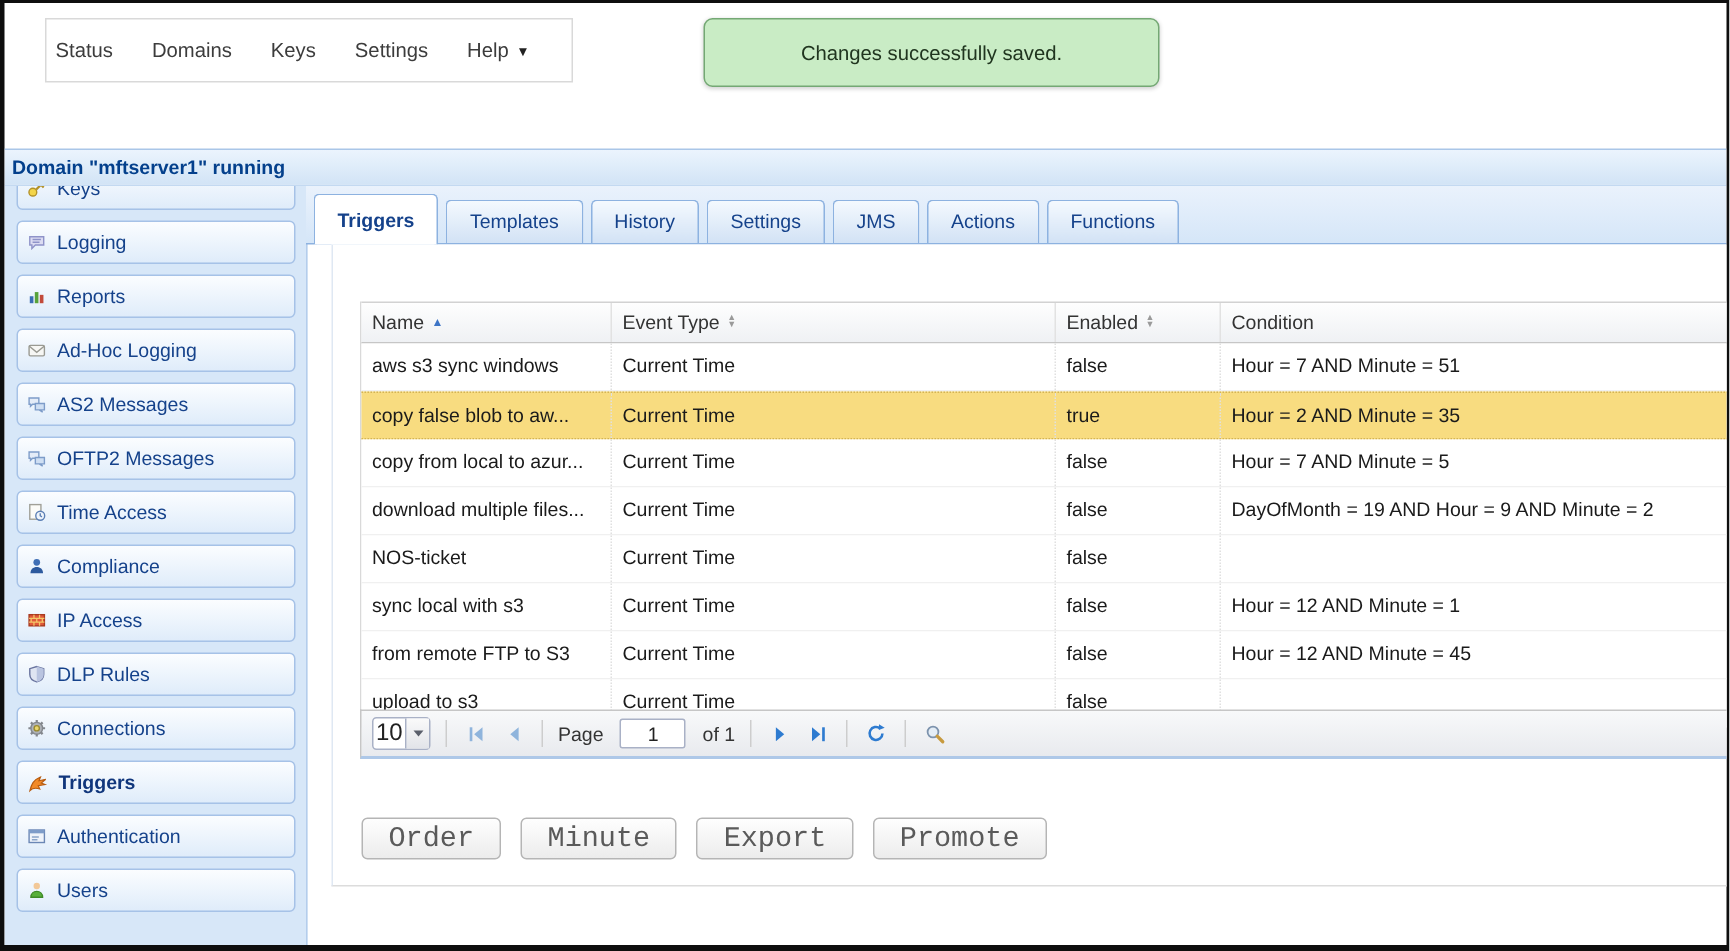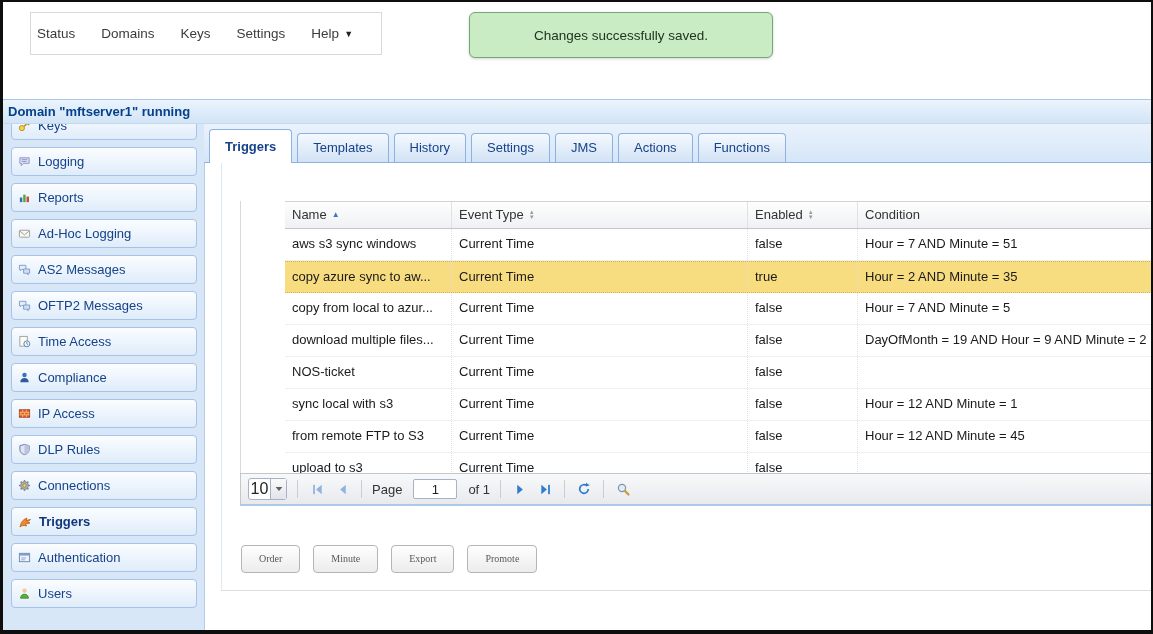--- a/index.html
+++ b/index.html
@@ -40,21 +40,21 @@
     background:linear-gradient(#eaf2fc,#d5e6f8);border-bottom:1px solid #8db2e0;
     display:flex;align-items:flex-end;padding-left:5px;}
   .tab{height:28px;line-height:28px;padding:0 15px;margin-right:5px;
     background:linear-gradient(#f4f9fe,#d2e2f5);border:1px solid #8db2e0;border-bottom:none;
     border-radius:4px 4px 0 0;font-size:13px;color:#15428b;cursor:pointer;white-space:nowrap;}
   .tab.active{background:#fff;font-weight:bold;height:33px;line-height:33px;margin-bottom:-1px;position:relative;z-index:2;}
   
   .panel{position:absolute;left:218px;top:161px;right:-3px;height:428px;
     background:#fff;border-left:1px solid #dfe8f3;border-bottom:1px solid #dcdcdc;box-sizing:border-box;}
   
-  .grid{position:absolute;left:18px;right:0;top:38px;border-left:1px solid #d9d9d9;padding-left:44px;}
+  .grid{position:absolute;left:18px;right:0;top:38px;border-left:1px solid #d9d9d9;}
   .thead{display:flex;height:28px;background:linear-gradient(#fefefe,#eff1f4);
     border-top:1px solid #d2d2d2;border-bottom:1px solid #c6c6c6;box-sizing:border-box;}
   .th{box-sizing:border-box;padding:0 7px;line-height:26px;font-size:13px;color:#333;
     border-right:1px solid #e2e2e2;display:flex;align-items:center;gap:5px;cursor:pointer;
     overflow:hidden;white-space:nowrap;}
   .sort-asc{color:#3d74c6;font-size:8px;}
   .sort-both{display:flex;flex-direction:column;line-height:5px;font-size:6px;color:#9a9a9a;}
   .trow{display:flex;height:32px;box-sizing:border-box;border-bottom:1px solid #f0f0f0;background:#fff;cursor:pointer;}
   .trow.selected{background:#f8dc80;border-top:1px dotted #d3b355;border-bottom:1px dotted #d3b355;}
   .td{box-sizing:border-box;padding:0 7px;line-height:30px;font-size:13px;color:#1a1a1a;
@@ -75,21 +75,21 @@
     background:linear-gradient(#fafafa,#e2e4e9);display:flex;align-items:center;justify-content:center;}
   .vsep{width:1px;height:18px;background:#cdcdcd;margin:0 3px;}
   .nav-btn{width:18px;height:18px;display:flex;align-items:center;justify-content:center;cursor:pointer;}
   .pg-label{font-size:13px;color:#333;}
   .pginput{width:44px;height:20px;box-sizing:border-box;border:1px solid #a9b1c6;border-radius:2px;
     text-align:center;font-size:13px;font-family:"Liberation Sans",sans-serif;color:#222;margin:0 4px;}
   
   .actions{position:absolute;left:19px;top:382px;display:flex;gap:13px;}
   .action-btn{height:28px;box-sizing:border-box;padding:0 17px;
     background:linear-gradient(#fefefe,#ececec);border:1px solid #b5b5b5;border-radius:4px;
-    font-size:10px;color:#5a5a5a;font-family:Liberation Serif, serif;cursor:pointer;line-height:26px;}
+    font-size:19px;color:#5a5a5a;font-family:Liberation Mono, monospace;cursor:pointer;line-height:26px;}
 </style>
 </head>
 <body>
 
 <div id="screen">
 
   <div class="menubar">
     <span class="menu-item">
         <span>Status</span>
       </span>
@@ -259,21 +259,21 @@
         </div>
       </div>
 
       <div class="trow">
         <div class="td c-name">aws s3 sync windows</div>
         <div class="td c-event">Current Time</div>
         <div class="td c-enabled">false</div>
         <div class="td c-cond">Hour = 7 AND Minute = 51</div>
       </div>
       <div class="trow selected">
-        <div class="td c-name">copy azure sync to aw...</div>
+        <div class="td c-name">copy false blob to aw...</div>
         <div class="td c-event">Current Time</div>
         <div class="td c-enabled">true</div>
         <div class="td c-cond">Hour = 2 AND Minute = 35</div>
       </div>
       <div class="trow">
         <div class="td c-name">copy from local to azur...</div>
         <div class="td c-event">Current Time</div>
         <div class="td c-enabled">false</div>
         <div class="td c-cond">Hour = 7 AND Minute = 5</div>
       </div>

